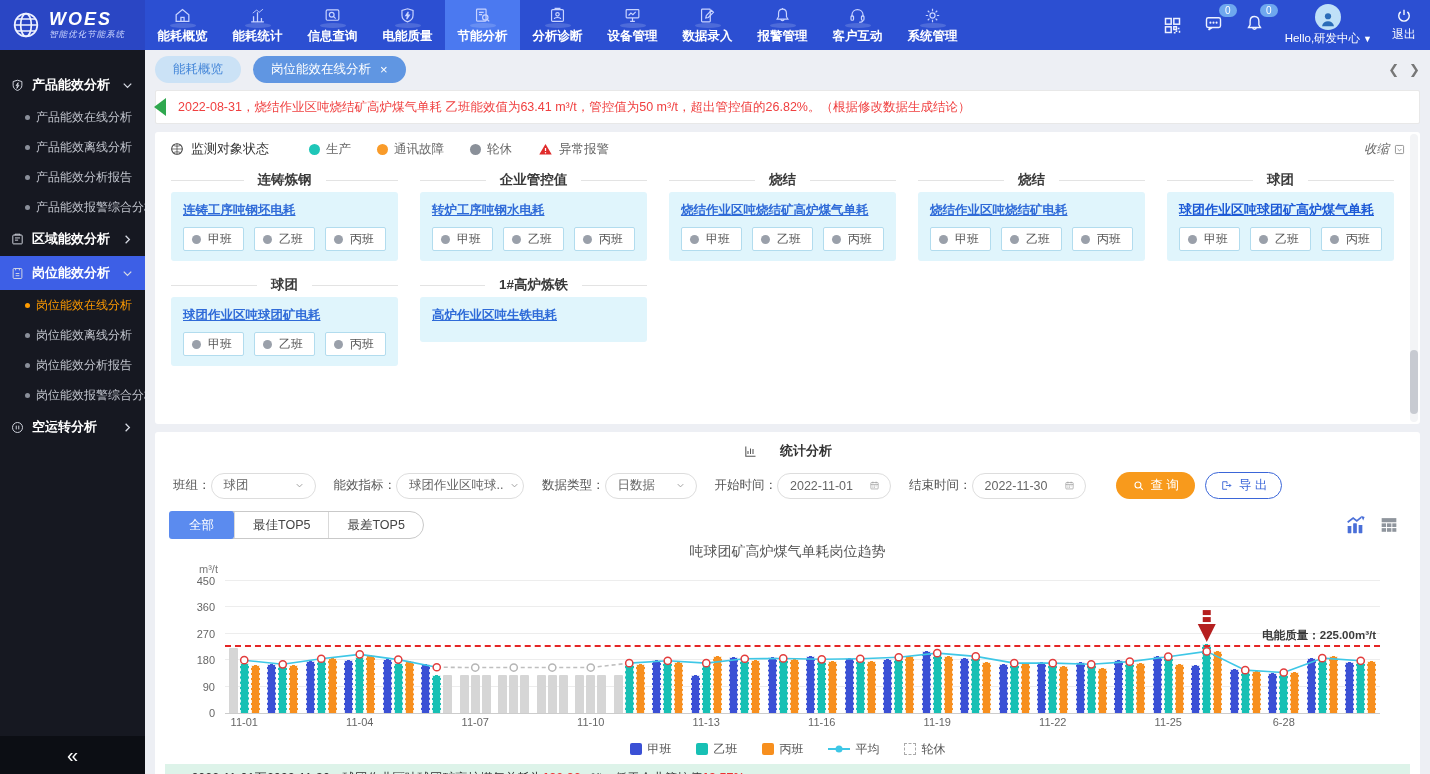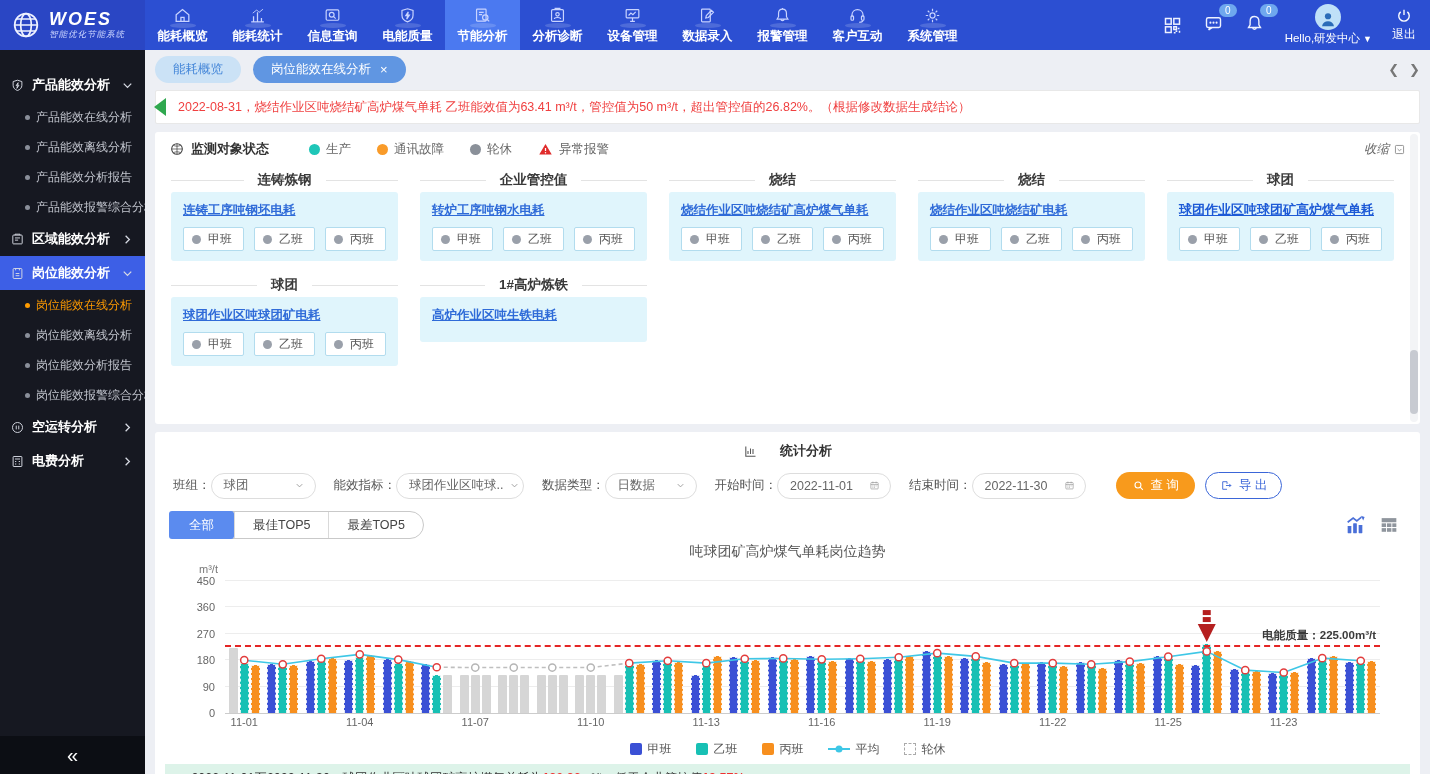--- a/index.html
+++ b/index.html
@@ -70,21 +70,21 @@
   .alert{height:32px;background:#fff;border:1px solid #e8e8e8;border-radius:2px;display:flex;
          align-items:center;position:relative;padding-left:22px;margin-bottom:8px;
          color:#f04040;font-size:12.5px;}
   .alert-arrow{position:absolute;left:-2px;top:50%;transform:translateY(-50%);width:0;height:0;
          border-top:9px solid transparent;border-bottom:9px solid transparent;
          border-right:12px solid #2fa84f;}
 
   
   .monitor{background:#fff;border-radius:3px;height:292px;overflow:hidden;position:relative;margin-bottom:8px;}
   .monitor-head{height:34px;display:flex;align-items:center;padding:0 14px;gap:40px;}
-  .mh-title{display:flex;align-items:center;gap:6px;font-size:13px;font-weight:bold;color:#333;}
+  .mh-title{display:flex;align-items:center;gap:6px;font-size:13px;font-weight:normal;color:#333;}
   .mh-title .ico{font-size:16px;color:#444;}
   .status-legend{display:flex;gap:26px;}
   .sl-item{display:flex;align-items:center;gap:6px;font-size:12.5px;color:#666;}
   .sl-dot{width:11px;height:11px;border-radius:50%;display:inline-block;}
   .sl-warn{font-size:15px;}
   .collapse-link{margin-left:auto;display:flex;align-items:center;gap:4px;color:#666;
                  font-size:12.5px;cursor:pointer;font-style:italic;}
   .collapse-link .ico{font-size:13px;color:#888;}
   .groups{display:grid;grid-template-columns:repeat(5,1fr);column-gap:22px;row-gap:12px;padding:2px 26px 0 16px;}
   .group-head{display:flex;align-items:center;gap:14px;justify-content:center;height:24px;}
@@ -417,34 +417,20 @@
           <span>岗位能效报警综合分析</span>
         </div>
         <div class="side-parent">
           <span class="ico">
             <svg viewBox="0 0 24 24" fill="none" stroke="currentColor" stroke-width="1.5">
               <circle cx="12" cy="12" r="8"></circle>
               <path d="M10 9v6M14 9v6"></path>
             </svg>
           </span>
           <span class="side-label">空运转分析</span>
-          <span class="ico side-chev">
-            <svg viewBox="0 0 24 24" fill="none" stroke="currentColor" stroke-width="2">
-              <path d="M9 6l6 6-6 6"></path>
-            </svg>
-          </span>
-        </div>
-        <div class="side-parent">
-          <span class="ico">
-            <svg viewBox="0 0 24 24" fill="none" stroke="currentColor" stroke-width="1.5">
-              <rect x="5" y="4" width="14" height="16" rx="1"></rect>
-              <path d="M8 8h8M8 12h2M8 16h2M14 12h2M14 16h2"></path>
-            </svg>
-          </span>
-          <span class="side-label">电费分析</span>
           <span class="ico side-chev">
             <svg viewBox="0 0 24 24" fill="none" stroke="currentColor" stroke-width="2">
               <path d="M9 6l6 6-6 6"></path>
             </svg>
           </span>
         </div>
       </div>
     <div class="collapse-bar">
       <span>«</span>
     </div>
@@ -1026,21 +1012,21 @@
           <div class="xtick"></div>
           <div class="xtick">11-19</div>
           <div class="xtick"></div>
           <div class="xtick"></div>
           <div class="xtick">11-22</div>
           <div class="xtick"></div>
           <div class="xtick"></div>
           <div class="xtick">11-25</div>
           <div class="xtick"></div>
           <div class="xtick"></div>
-          <div class="xtick">11-23</div>
+          <div class="xtick">6-28</div>
           <div class="xtick"></div>
           <div class="xtick"></div>
         </div>
       <div class="chart-legend" id="chartLegend">
           <div class="lg-item">
             <span class="lg-sq" style="background: rgb(58, 80, 213);"></span>
             <span>甲班</span>
           </div>
           <div class="lg-item">
             <span class="lg-sq" style="background: rgb(23, 192, 180);"></span>

